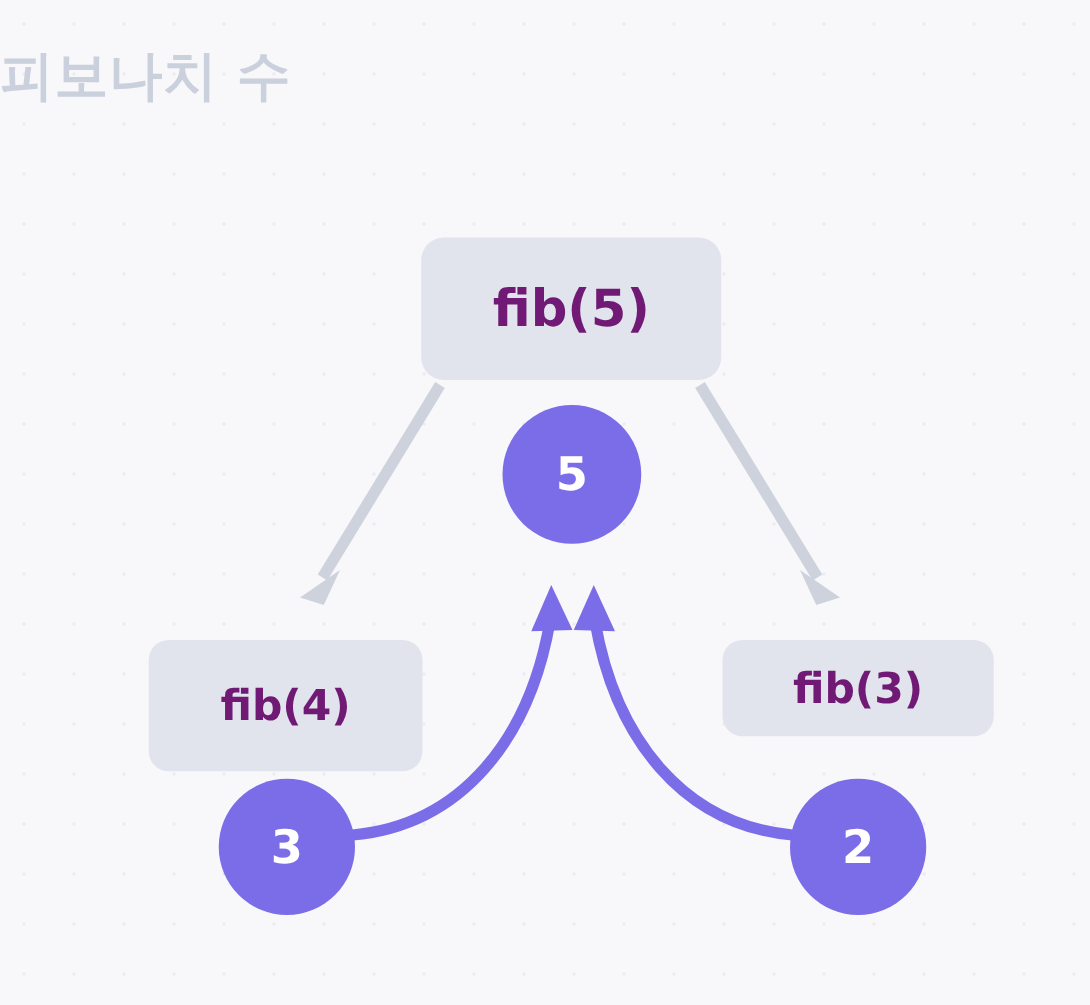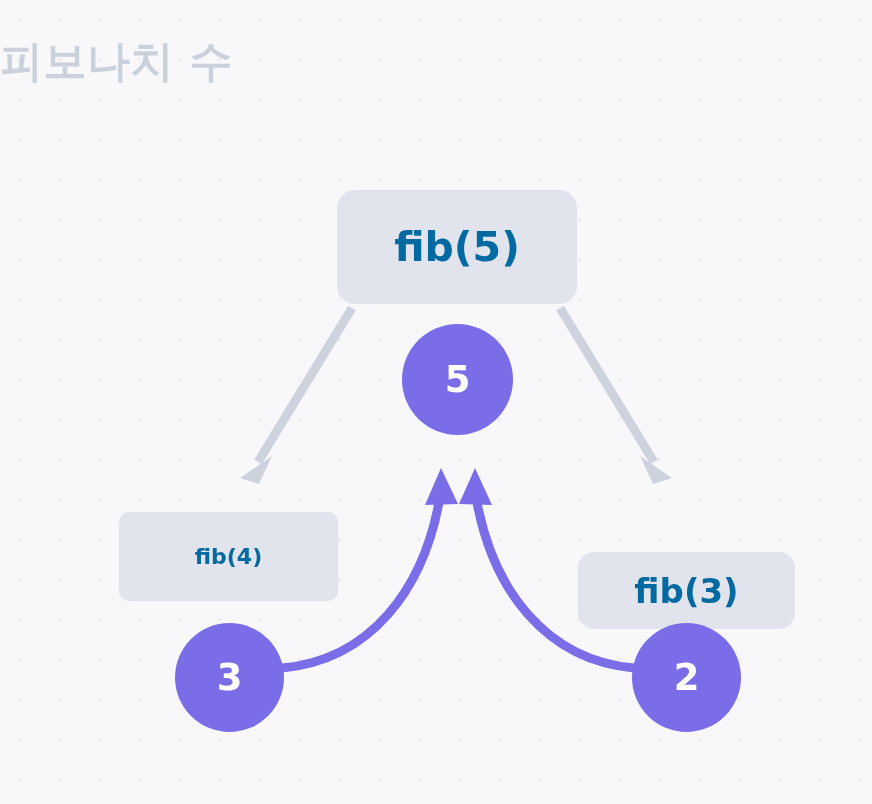--- a/index.html
+++ b/index.html
@@ -52,47 +52,45 @@
 
   
   .call-box {
     position: absolute;
     box-sizing: border-box;
     background: #e1e4ec;
     border-radius: 16px;
     display: flex;
     align-items: center;
     justify-content: center;
-    color: #0369a1;
+    color: #701a75;
     font-weight: bold;
     user-select: none;
   }
   .box-root {
     left: 337px;
     top: 190px;
     width: 240px;
     height: 114px;
     font-size: 41px;
     border-radius: 18px;
   }
   .box-left {
     left: 119px;
     top: 512px;
     width: 219px;
-    height: 89px;
-    font-size: 22px;
-    border-radius: 10px;
+    height: 105px;
+    font-size: 34px;
   }
   .box-right {
     left: 578px;
     top: 512px;
     width: 217px;
     height: 77px;
     font-size: 34px;
-    margin-top: 40px;
   }
 
   
   .value-circle {
     position: absolute;
     border-radius: 50%;
     background: #7b6ce8;
     display: flex;
     align-items: center;
     justify-content: center;

